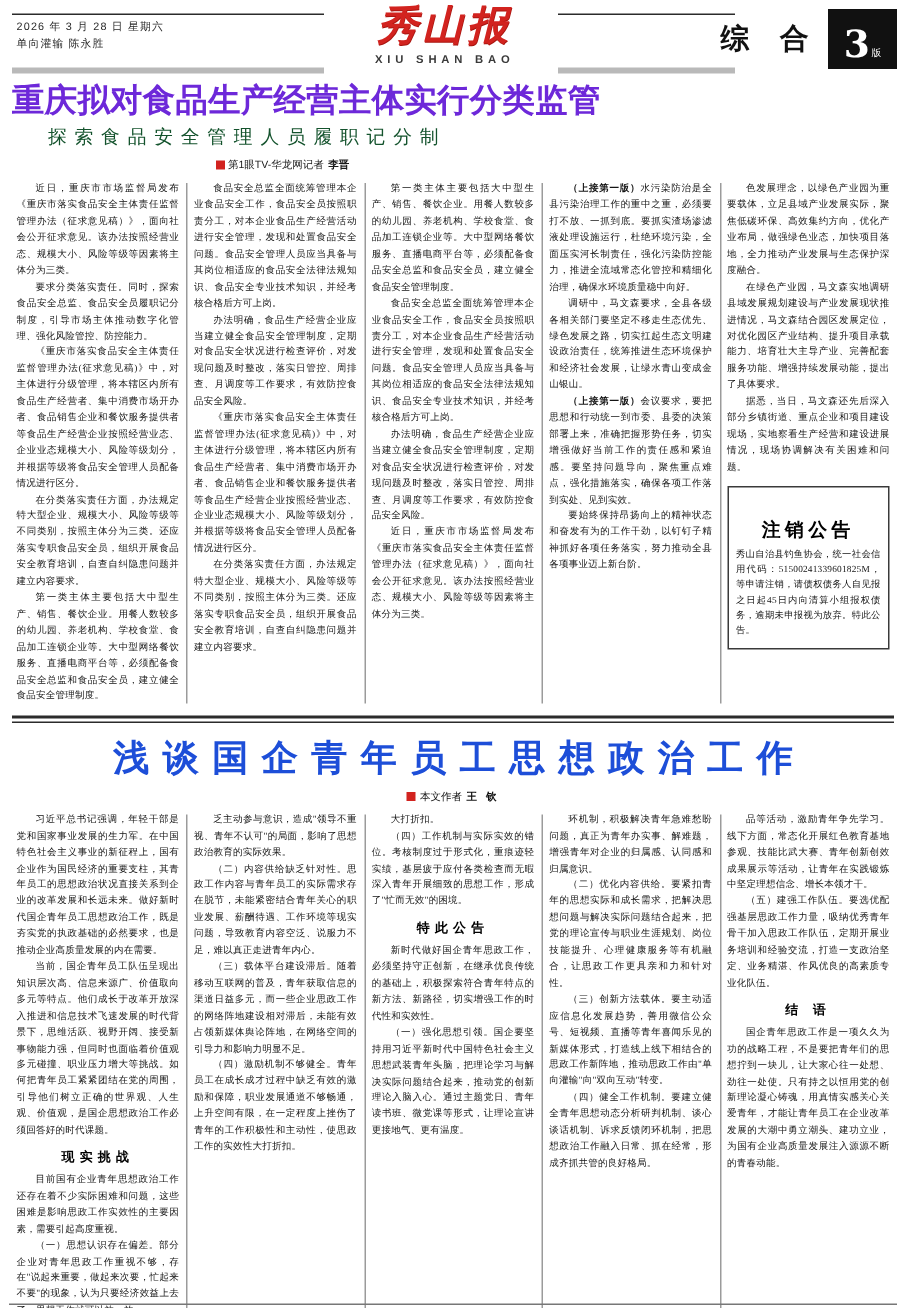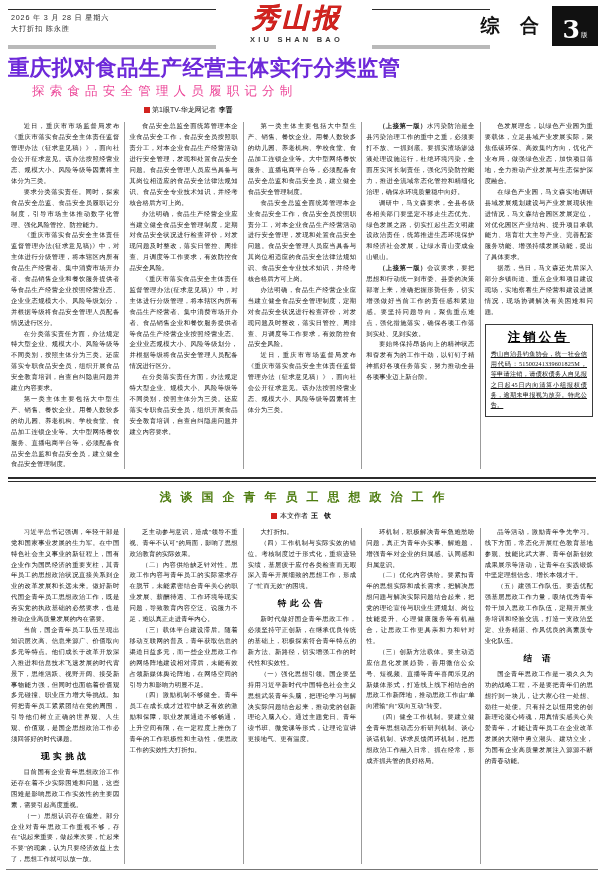--- a/index.html
+++ b/index.html
@@ -56,21 +56,21 @@
                       font-family: "Liberation Sans","DejaVu Sans",sans-serif; }
 
   
   .head-wrap { text-align: left; padding: 3px 0 0 2px; }
   .headline {
     font-family: "DejaVu Serif", "Liberation Serif", serif;
     font-size: 21.5px; font-weight: 700; letter-spacing: 0.3px;
     color: #6d28d9; line-height: 1.18; white-space: nowrap;
   }
   .subhead {
-    font-size: 12.5px; letter-spacing: 5.2px; color: #ec4899;
+    font-size: 12.5px; letter-spacing: 5.2px; color: #14532d;
     margin-top: 3px; padding-left: 24px;
     font-family: Liberation Serif, serif;
   }
   .byline { margin-top: 5px; padding-left: 136px; font-size: 7px; color: #1a1a1a;
             font-family: "Liberation Sans","DejaVu Sans",sans-serif; }
   .byline .sq { display: inline-block; width: 6px; height: 6px; background: #d2231f;
                 margin-right: 2px; vertical-align: -1px; }
   .byline .name { font-weight: 700; margin-left: 3px; }
 
   
@@ -87,38 +87,37 @@
     text-justify: inter-character; color: #141414;
     text-indent: 12.7px; letter-spacing: 0.15px;
     font-family: "Liberation Serif","DejaVu Serif",serif;
   }
   .para.noind { text-indent: 0; }
 
   .jump-tag { font-weight: 700; }
 
   
   .notice {
-    border: 1px solid #3a3a3a; margin-top: 6px; padding: 4px 5px 6px 5px;
+    border: 1px solid #3a3a3a; margin-top: 6px; padding: 20px 5px 6px 5px;
     background: #fff;
-    text-decoration: underline;
   }
   .notice-title {
     text-align: center; font-size: 12.5px; font-weight: 700; letter-spacing: 3px;
     font-family: "DejaVu Serif","Liberation Serif",serif; color: #000;
     margin-bottom: 3px;
   }
   .notice .para { font-size: 6.2px; line-height: 1.66; }
 
   
   .divider-thick { height: 2px; background: #2b2b2b; margin: 7px 2px 0 2px; }
   .divider-thin  { height: 1px; background: #2b2b2b; margin: 1.5px 2px 0 2px; }
 
   .headline2 {
-    text-align: center; font-size: 12px; font-weight: 700; letter-spacing: 9px;
-    color: #4d7c0f; margin-top: 7px; padding-left: 9px;
+    text-align: center; font-size: 24px; font-weight: 700; letter-spacing: 9px;
+    color: #1d4ed8; margin-top: 7px; padding-left: 9px;
     font-family: "DejaVu Serif","Liberation Serif",serif;
   }
   .byline2 { text-align: center; font-size: 7px; margin-top: 5px; color: #111;
              font-family: "Liberation Sans","DejaVu Sans",sans-serif; }
   .byline2 .sq { display: inline-block; width: 6px; height: 6px; background: #d2231f;
                  margin-right: 3px; vertical-align: -1px; }
   .byline2 .name { font-weight: 700; letter-spacing: 2px; margin-left: 3px; }
 
   .sub-sec {
     text-align: center; font-size: 8.6px; font-weight: 700; letter-spacing: 3.5px;
@@ -135,21 +134,21 @@
   <div class="masthead">
     <div class="mast-rules">
       <div class="rule-top-left"></div>
       <div class="rule-top-right"></div>
       <div class="rule-bot-left"></div>
       <div class="rule-bot-right"></div>
     </div>
 
     <div class="mast-left">
       <div>2026 年 3 月 28 日 星期六</div>
-      <div>大打折扣  陈永胜</div>
+      <div>单向灌输  陈永胜</div>
     </div>
 
     <div class="logo-block">
       <div class="logo-cn">秀山报</div>
       <div class="logo-en">XIU SHAN BAO</div>
     </div>
 
     <div class="mast-right">
       <div class="section-name">综 合</div>
       <div class="page-badge">

